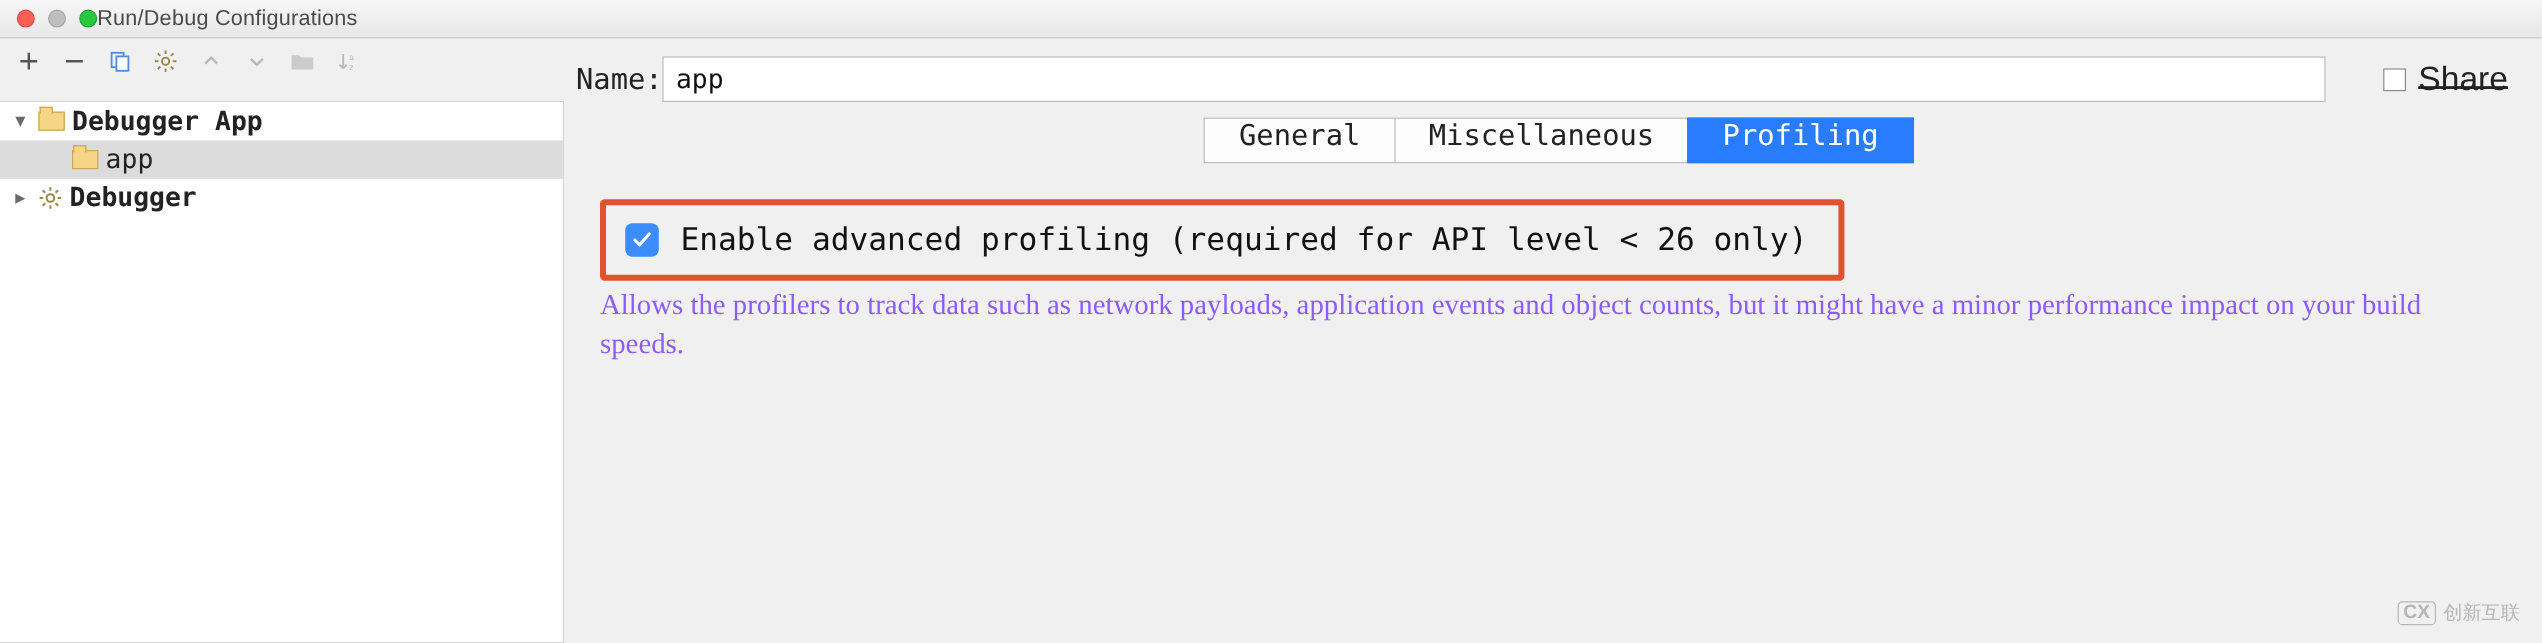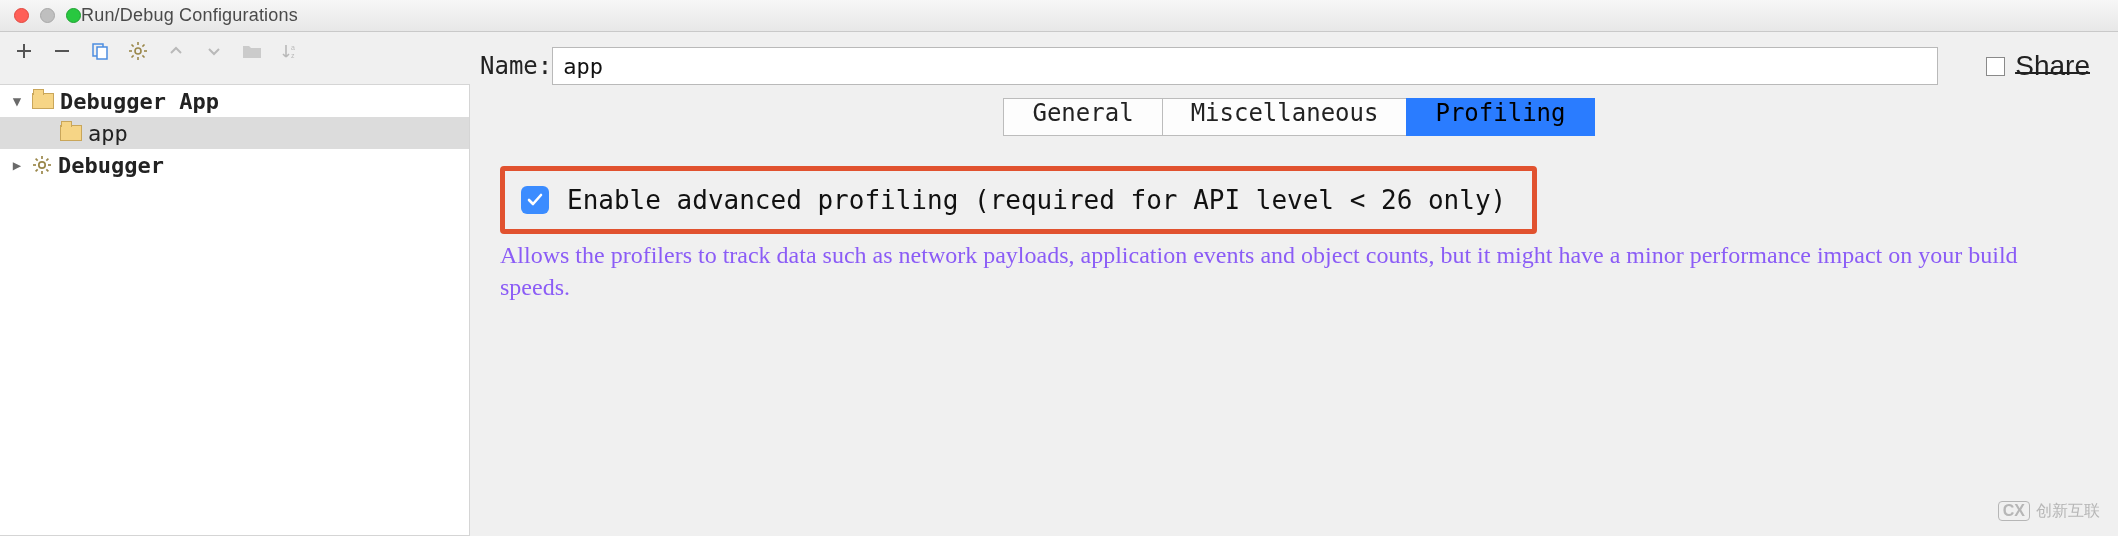--- a/index.html
+++ b/index.html
@@ -29,21 +29,21 @@
   .tree-row.sel { background:#dcdcdc; }
   .arrow { width:18px; text-align:center; color:#6a6a6a; font-size:14px; }
   .folder-icon { width:22px;height:16px;background:#f6d586;border:1px solid #c9a65a;margin:0 6px;position:relative;}
   .folder-icon:before{content:"";position:absolute;top:-5px;left:0;width:9px;height:5px;background:#f6d586;border:1px solid #c9a65a;border-bottom:none;}
   .gear-icon { width:20px;height:20px; margin:0 6px; color:#988544;}
   .content { flex:1; position:relative; padding:14px 20px 0 30px; }
   
   .tabs { display:flex; justify-content:center; gap:0; margin-bottom:30px; }
   .tab { height:38px; padding:0 28px; display:flex; font-size:24px; border:1px solid #bcbcbc; background:#fdfdfd; color:#222; border-right:none; cursor:pointer; font-family:Menlo,Consolas,monospace;}
   .tab:last-child{border-right:1px solid #bcbcbc;}
-  .tab.active { background:#2a7cff; color:#000000; border-color:#2a7cff; }
+  .tab.active { background:#2a7cff; color:#ffffff; border-color:#2a7cff; }
   
   .highlight { border:5px solid #e1522f; border-radius:4px; padding:14px 26px 14px 16px; display:flex; align-items:center; gap:18px; width:fit-content; }
   .hl-cb { width:28px;height:28px; border-radius:6px; background:#3b8cff; display:flex;align-items:center;justify-content:center; color:#fff; font-size:20px; font-weight:bold;}
   .hl-text { font-size:26px; font-family:Menlo,Consolas,monospace; color:#111; }
   .desc { font-size:24px; color:#8b5cf6; line-height:1.32; margin-top:6px; font-family:Georgia,serif; max-width:1520px;}
   
   .wm { position:absolute; right:18px; bottom:14px; color:#b6b6b6; font-size:16px; display:flex; align-items:flex-start; gap:6px;}
   .wm-badge{border:1px solid #b6b6b6;border-radius:4px;padding:0 4px;font-weight:bold;}
 </style>
 </head>

